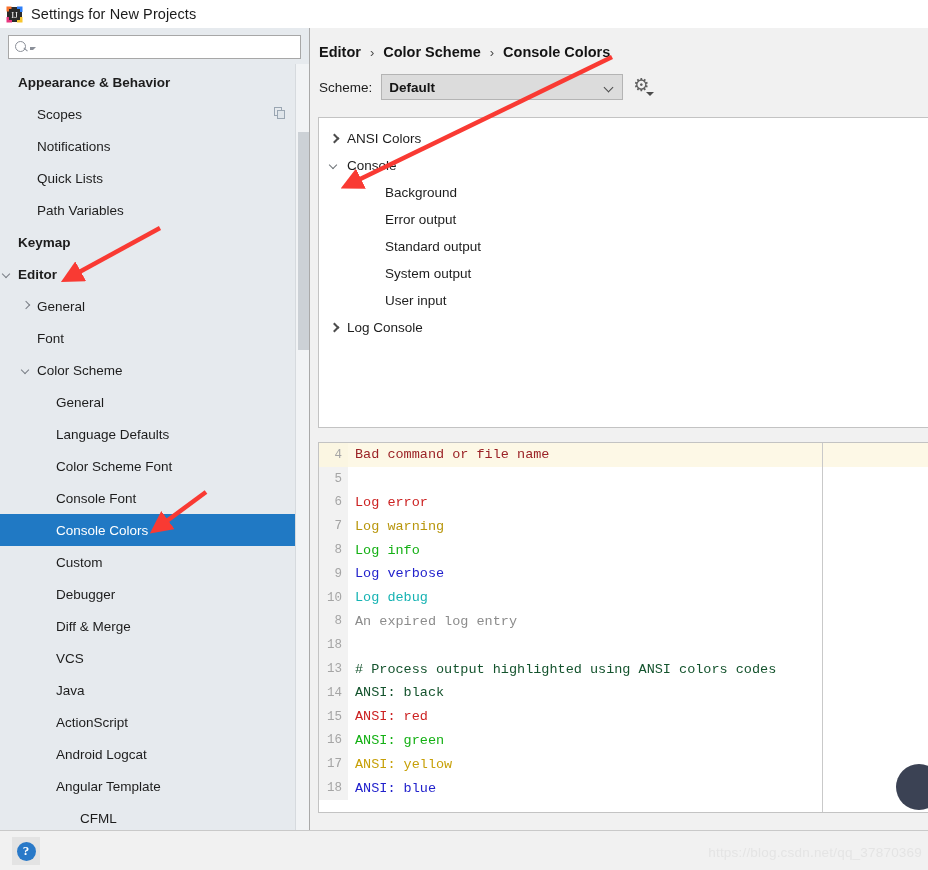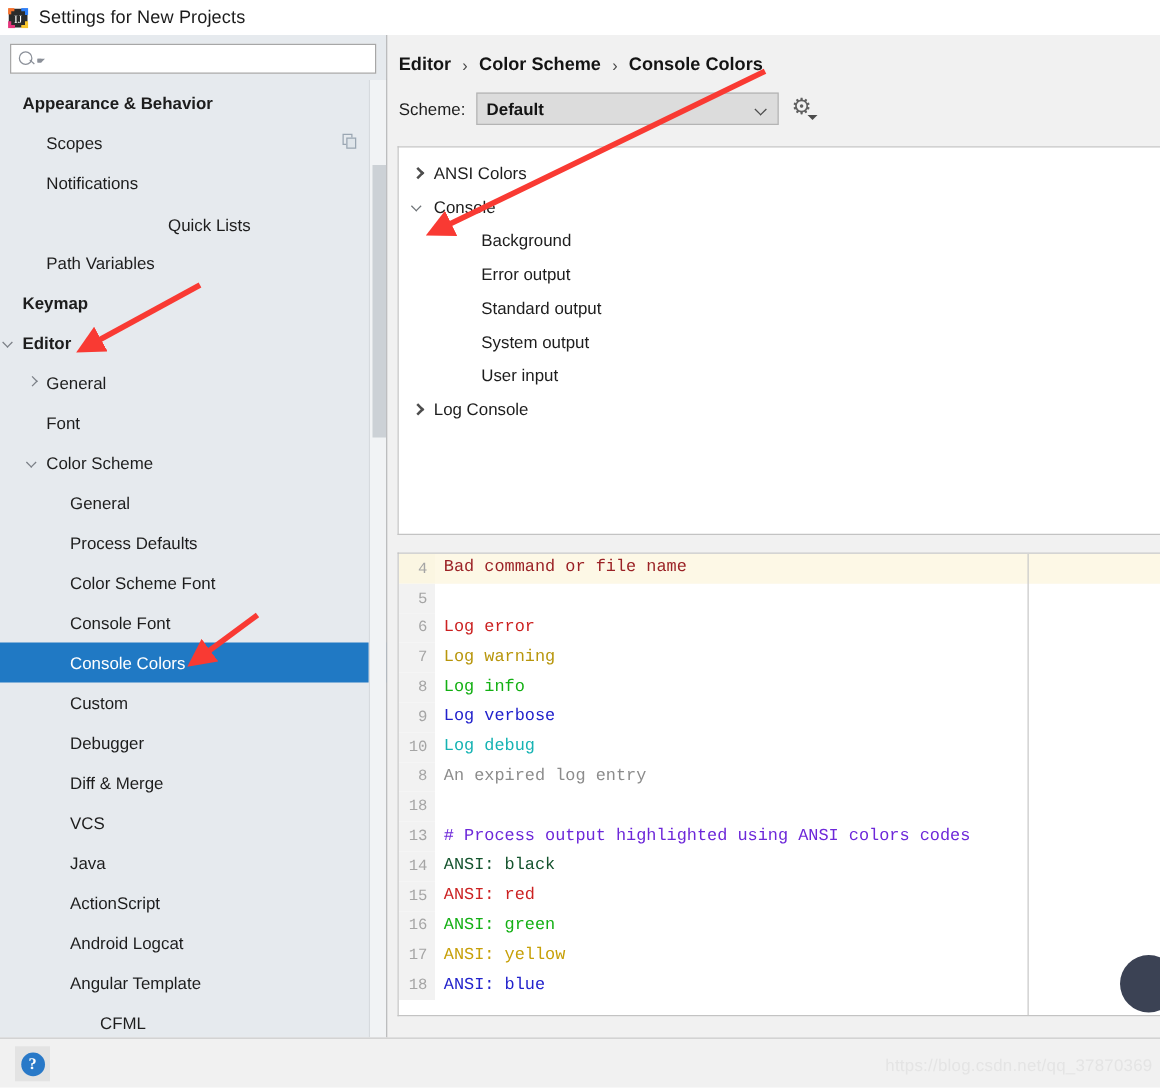--- a/index.html
+++ b/index.html
@@ -293,21 +293,21 @@
           <span class="lbl">Scopes</span>
           <span class="copy-ic">
             <span class="a"></span>
             <span class="b"></span>
           </span>
         </div>
         <div class="tnode" style="padding-left: 21px;">
           <span class="arrow"></span>
           <span class="lbl">Notifications</span>
         </div>
-        <div class="tnode" style="padding-left: 21px; flex-direction: column;">
+        <div class="tnode" style="padding-left: 21px;">
           <span class="arrow"></span>
           <span class="lbl">Quick Lists</span>
         </div>
         <div class="tnode" style="padding-left: 21px;">
           <span class="arrow"></span>
           <span class="lbl">Path Variables</span>
         </div>
         <div class="tnode bold" style="padding-left: 2px;">
           <span class="arrow"></span>
           <span class="lbl">Keymap</span>
@@ -327,21 +327,21 @@
         <div class="tnode" style="padding-left: 21px;">
           <span class="arrow down"></span>
           <span class="lbl">Color Scheme</span>
         </div>
         <div class="tnode" style="padding-left: 40px;">
           <span class="arrow"></span>
           <span class="lbl">General</span>
         </div>
         <div class="tnode" style="padding-left: 40px;">
           <span class="arrow"></span>
-          <span class="lbl">Process Defaults</span>
+          <span class="lbl">Language Defaults</span>
         </div>
         <div class="tnode" style="padding-left: 40px;">
           <span class="arrow"></span>
           <span class="lbl">Color Scheme Font</span>
         </div>
         <div class="tnode" style="padding-left: 40px;">
           <span class="arrow"></span>
           <span class="lbl">Console Font</span>
         </div>
         <div class="tnode sel" style="padding-left: 40px;">
@@ -481,21 +481,21 @@
           <div class="cline">
             <span class="gut">8</span>
             <span class="ctext" style="color: rgb(140, 140, 140);">An expired log entry</span>
           </div>
           <div class="cline">
             <span class="gut">18</span>
             <span class="ctext" style="color: rgb(43, 43, 43);"></span>
           </div>
           <div class="cline">
             <span class="gut">13</span>
-            <span class="ctext" style="color: #6d28d9;"># Process output highlighted using ANSI colors codes</span>
+            <span class="ctext" style="color: #14532d;"># Process output highlighted using ANSI colors codes</span>
           </div>
           <div class="cline">
             <span class="gut">14</span>
             <span class="ctext" style="color: #14532d;">ANSI: black</span>
           </div>
           <div class="cline">
             <span class="gut">15</span>
             <span class="ctext" style="color: rgb(204, 34, 34);">ANSI: red</span>
           </div>
           <div class="cline">

